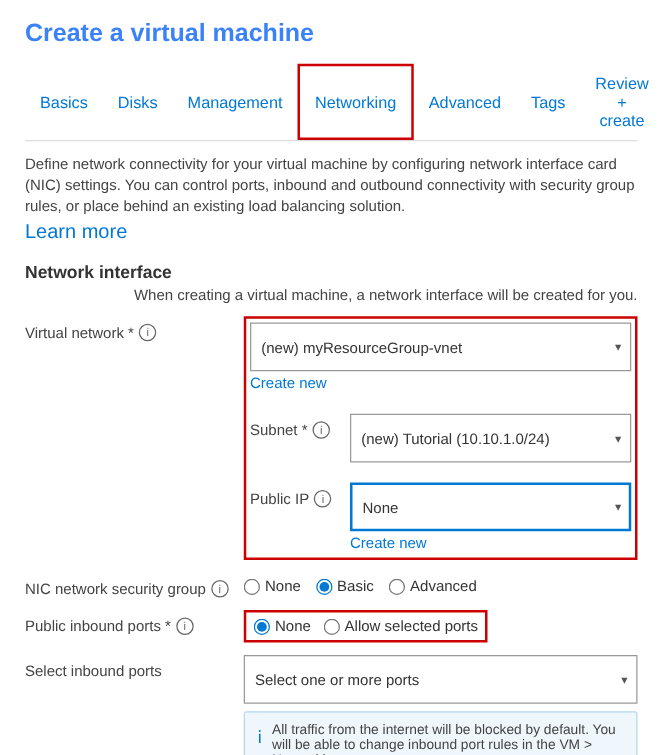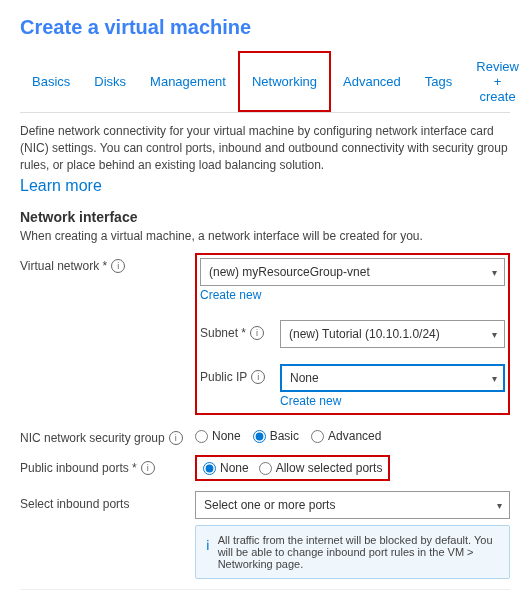--- a/index.html
+++ b/index.html
@@ -6,27 +6,27 @@
     body { font-family: 'Segoe UI', Arial, sans-serif; font-size: 13px; color: #333; background: #fff; width: 530px; min-height: 604px; }
     .page { padding: 16px 20px; }
     h1 { font-size: 20px; font-weight: 600; color: #3b82f6; margin-bottom: 12px; }
     .tabs { display: flex; border-bottom: 1px solid #ddd; margin-bottom: 10px; gap: 0; }
     .tab { padding: 8px 12px; font-size: 13px; cursor: pointer; color: #0078d4; border: none; background: none; }
     .tab.active { color: #0078d4; border: 2px solid #c00; border-bottom: none; font-weight: 500; }
     .tab:not(.active) { border-bottom: none; }
     .description { font-size: 12px; color: #444; margin-bottom: 4px; line-height: 1.4; }
     .learn-more { color: #0078d4; font-size: 16px; cursor: pointer; text-decoration: none; }
     .section-title { font-size: 14px; font-weight: 600; margin: 14px 0 4px 0; }
-    .section-desc { font-size: 12px; color: #444; margin-bottom: 10px; }
+    .section-desc { font-size: 12px; color: #444; margin-bottom: 10px; text-align: right; }
     .field-row { display: flex; align-items: flex-start; margin-bottom: 10px; }
     .field-label { width: 175px; min-width: 175px; font-size: 12px; color: #444; padding-top: 6px; display: flex; align-items: center; gap: 4px; }
     .info-icon { display: inline-flex; align-items: center; justify-content: center; width: 14px; height: 14px; border-radius: 50%; border: 1px solid #666; font-size: 9px; color: #666; cursor: pointer; flex-shrink: 0; }
     .field-control { flex: 1; }
     .select-wrapper { position: relative; width: 100%; }
-    .select-wrapper select { width: 100%; border: 1px solid #999; padding: 5px 28px 5px 8px; font-size: 12px; appearance: none; background: #fff; color: #333; height: 28px; cursor: pointer; }
+    .select-wrapper select { width: 100%; border: 1px solid #999; padding: 5px 28px 5px 8px; font-size: 12px; appearance: none; background: #fff; color: #333; height: 39px; cursor: pointer; }
     .select-arrow { position: absolute; right: 8px; top: 50%; transform: translateY(-50%); pointer-events: none; font-size: 10px; color: #555; }
     .create-new { color: #0078d4; font-size: 12px; cursor: pointer; margin-top: 2px; display: block; }
     .radio-group { display: flex; gap: 12px; align-items: center; padding-top: 4px; }
     .radio-item { display: flex; align-items: center; gap: 4px; font-size: 12px; cursor: pointer; }
     .radio-item input[type=radio] { accent-color: #0078d4; cursor: pointer; }
     .inbound-select { width: 100%; border: 1px solid #ccc; padding: 5px 8px; font-size: 12px; color: #aaa; height: 28px; background: #f5f5f5; appearance: none; }
     .info-box { background: #eff6fc; border: 1px solid #b3d7f0; padding: 8px 10px; margin-top: 6px; font-size: 11px; color: #444; display: flex; gap: 8px; align-items: flex-start; border-radius: 2px; }
     .info-box-icon { color: #0078d4; font-size: 14px; flex-shrink: 0; margin-top: 1px; }
     .divider { border: none; border-top: 1px solid #eee; margin: 10px 0; }
     .none-highlight select { border: 2px solid #0078d4; }

